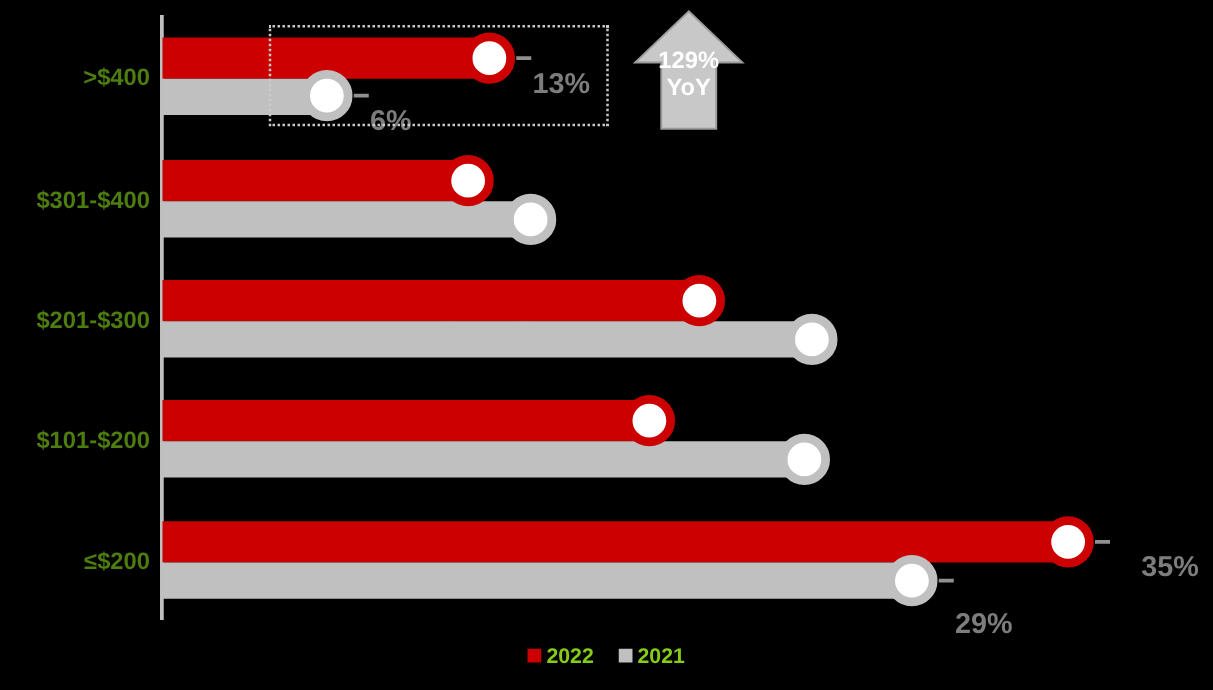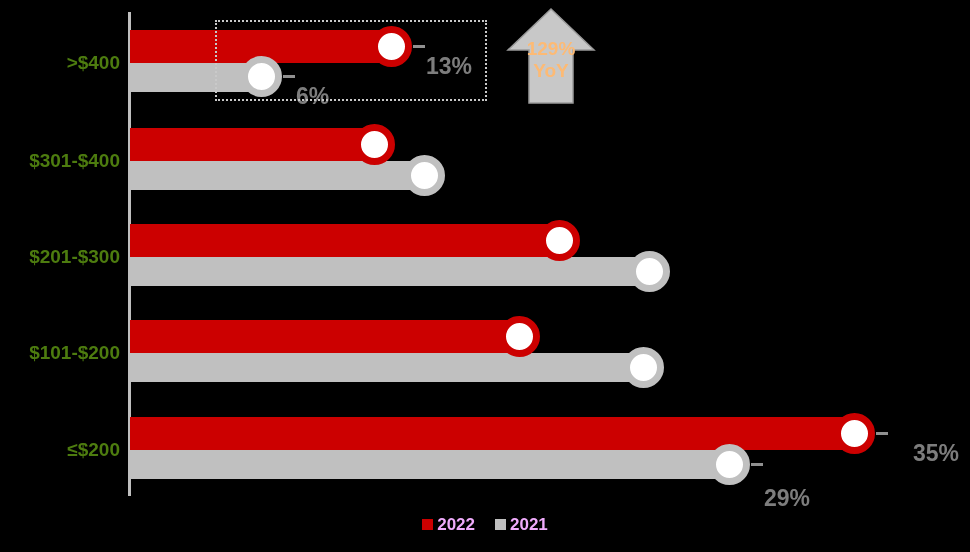--- a/index.html
+++ b/index.html
@@ -80,36 +80,36 @@
 
   .callout{
     position:absolute;
     left:505px;top:6px;width:92px;height:100px;
   }
   .callout svg{display:block;}
   .callout-text{
     position:absolute;
     left:0;top:32px;width:92px;
     text-align:center;
-    color:#fdba74;
+    color:#ffffff;
     font-weight:bold;
     font-size:19px;
     line-height:1.15;
     pointer-events:none;
   }
 
   .legend{
     position:absolute;
     left:0;top:516px;width:970px;
     display:flex;justify-content:center;align-items:center;gap:20px;
   }
   .legend-item{display:flex;align-items:center;gap:4px;}
   .swatch{width:11px;height:11px;display:inline-block;}
   .legend-label{
-    color:#f0abfc;font-weight:bold;font-size:17px;line-height:1;
+    color:#84cc16;font-weight:bold;font-size:17px;line-height:1;
   }
 </style>
 </head>
 <body>
 
 <div id="stage">
 
   <div class="wm-arc"></div>
   <div class="watermark wm-text">Technology Market</div>
 

